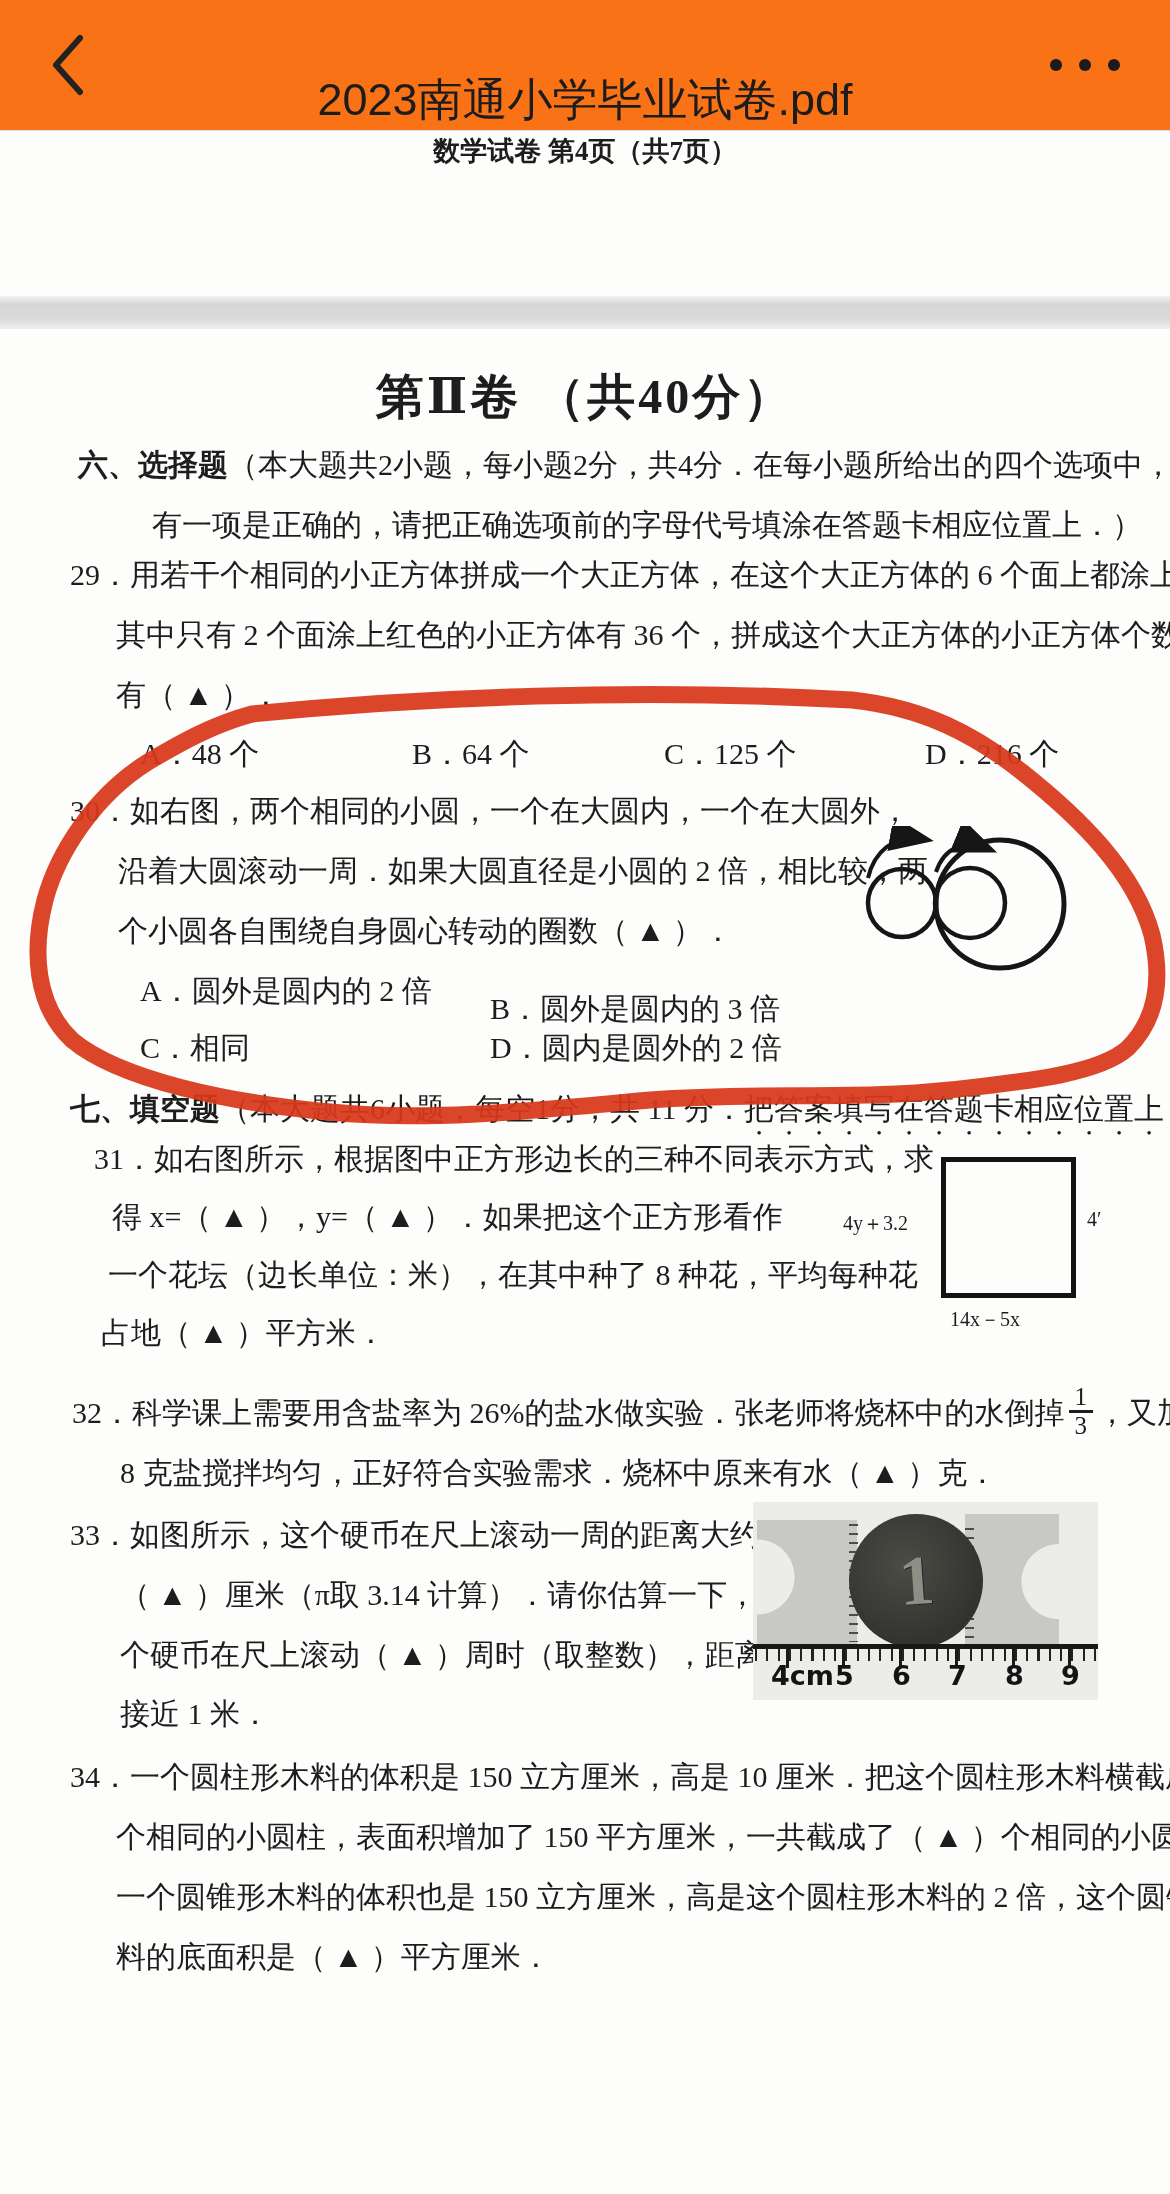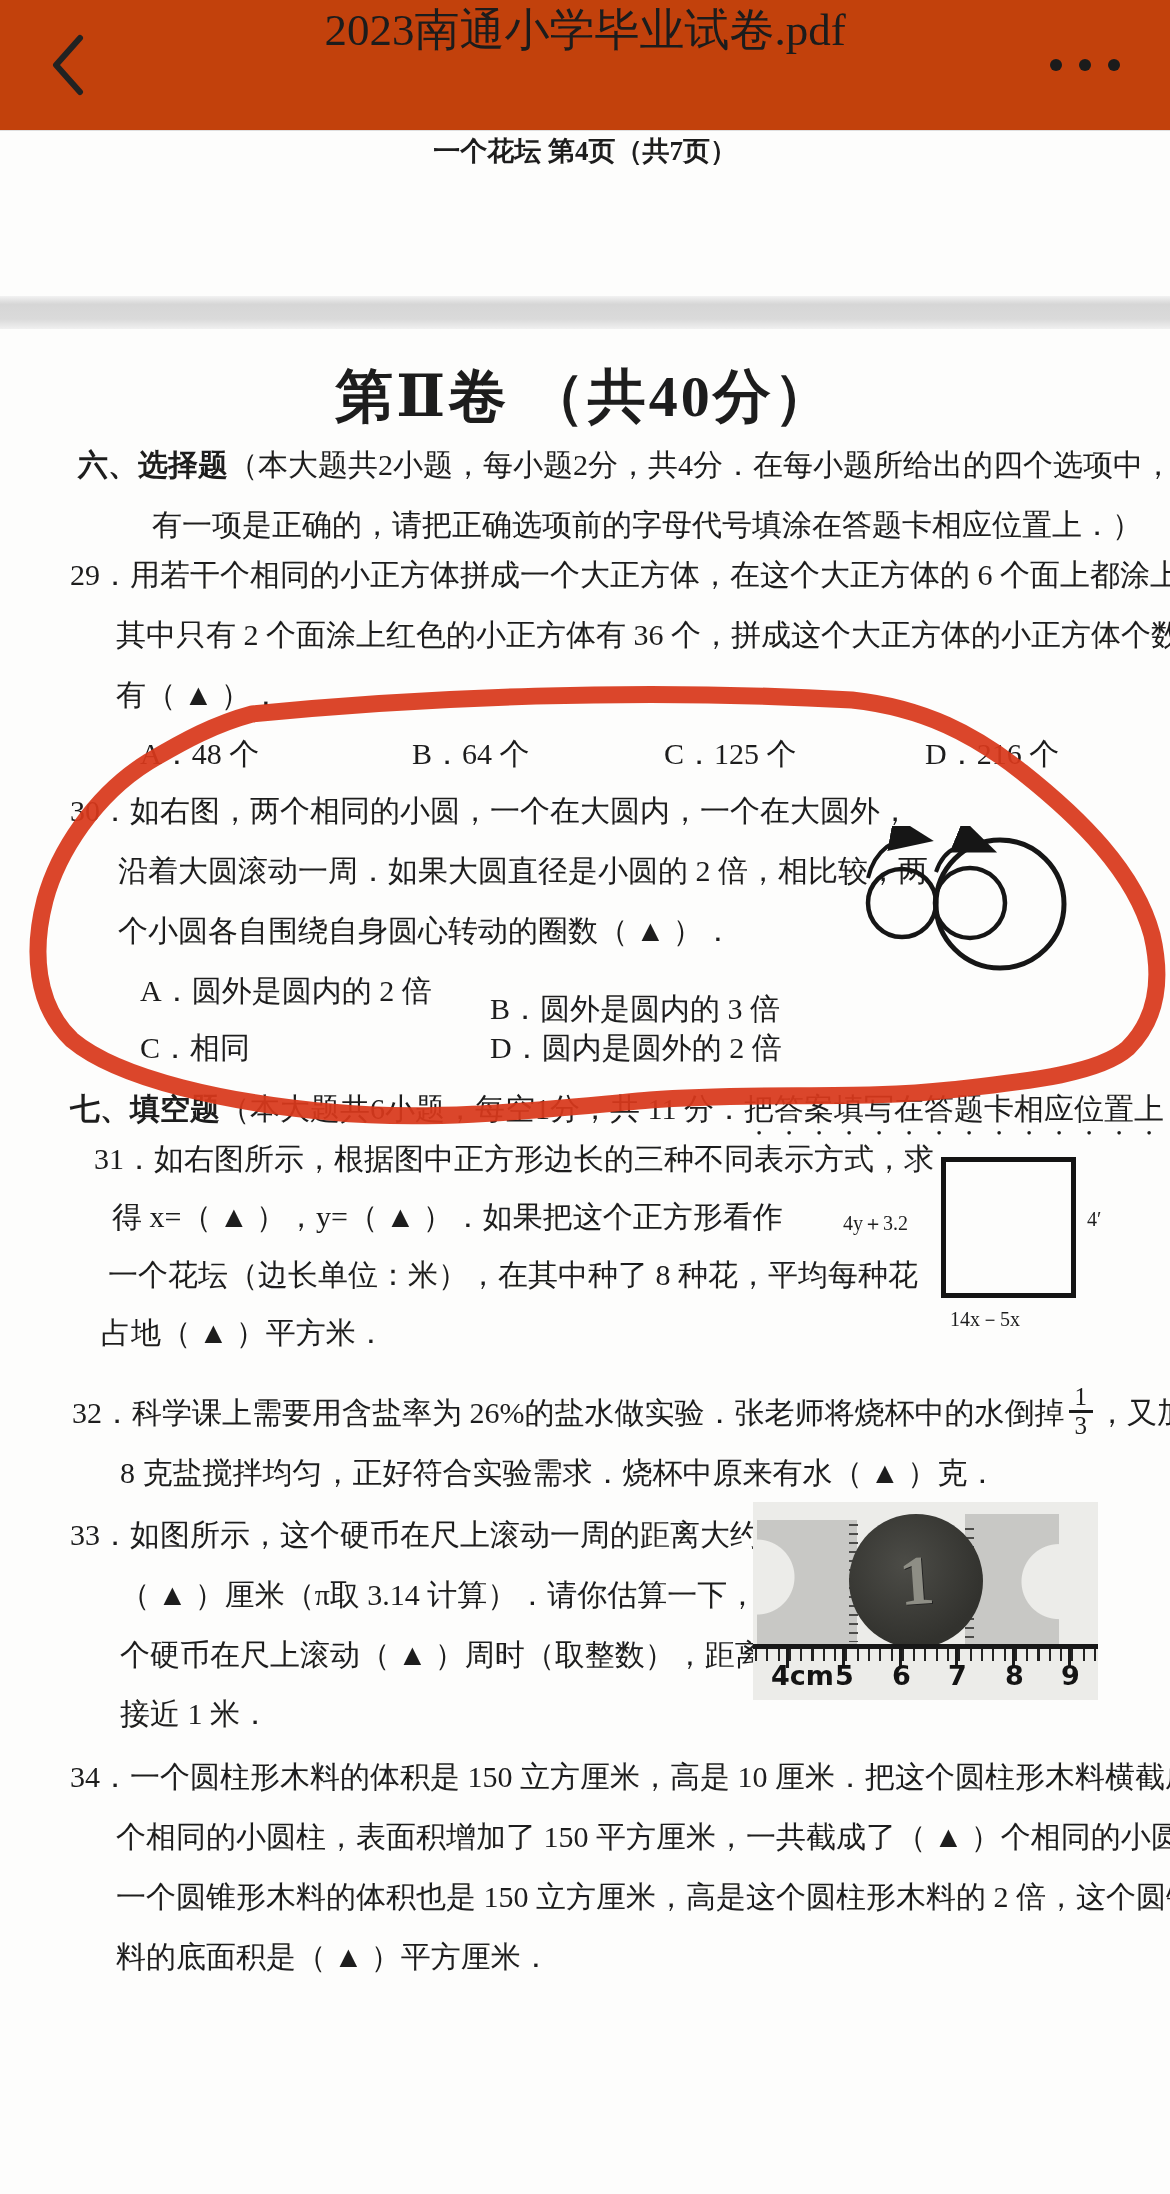--- a/index.html
+++ b/index.html
@@ -1,32 +1,32 @@
 <!DOCTYPE html>
 <html><head>
 <meta charset="utf-8">
 <style>
   html,body{margin:0;padding:0;background:#ffffff;}
   .screen{position:relative;width:1170px;height:2194px;background:#fdfdfc;overflow:hidden;
           font-family:"Liberation Serif","DejaVu Serif",serif;color:#1d1d1d;}
   
-  .appbar{position:absolute;left:0;top:0;width:1170px;height:130px;background:#c2410c;
-          border-bottom:1px solid #e0e0e0;display:flex;align-items:flex-start;justify-content:center;
-          font-family:Liberation Serif, serif;}
+  .appbar{position:absolute;left:0;top:0;width:1170px;height:130px;background:#f97316;
+          border-bottom:1px solid #e0e0e0;display:flex;align-items:flex-end;justify-content:center;
+          font-family:Liberation Sans, sans-serif;}
   .appbar-title{font-size:45px;font-weight:500;color:#1c1c1c;letter-spacing:0px;}
   .back-btn{position:absolute;left:48px;top:34px;width:40px;height:62px;cursor:pointer;}
   .more-btn{position:absolute;right:50px;top:48px;width:70px;height:34px;display:flex;
             align-items:center;justify-content:space-between;cursor:pointer;}
   .dot{width:12px;height:12px;border-radius:50%;background:#1b1b1b;}
   
   .ln{position:absolute;white-space:nowrap;font-size:30px;line-height:38px;color:#1d1d1d;}
   .b{font-weight:bold;}
   .center{left:0;width:1170px;text-align:center;}
   .pgnum{font-size:27px;font-weight:bold;}
-  .part-title{font-size:58px;font-weight:bold;letter-spacing:3px;}
+  .part-title{font-size:48px;font-weight:bold;letter-spacing:3px;}
   .divider{position:absolute;left:0;top:296px;width:1170px;height:33px;
            background:linear-gradient(#f2f2f2,#d6d6d6 25%,#dadada 70%,#f0f0f0);}
   .emph{text-emphasis:filled dot;text-emphasis-position:under right;
         -webkit-text-emphasis:filled dot;-webkit-text-emphasis-position:under;}
   
   .frac{display:inline-block;vertical-align:middle;transform:translateY(-4px);
         text-align:center;font-size:25px;line-height:1.05;margin:0 4px;}
   .frac .den{border-top:3px solid #1d1d1d;padding:0 6px;}
   
   .square{position:absolute;left:941px;top:1157px;width:125px;height:131px;border:5px solid #141414;}
@@ -66,21 +66,21 @@
       </svg>
     </div>
     <div class="appbar-title">2023南通小学毕业试卷.pdf</div>
     <div class="more-btn">
       <span class="dot"></span>
       <span class="dot"></span>
       <span class="dot"></span>
     </div>
   </div>
 
-  <div class="ln center pgnum" style="top:132px;">一个花坛 第4页（共7页）</div>
+  <div class="ln center pgnum" style="top:132px;">数学试卷 第4页（共7页）</div>
 
   <div class="divider"></div>
 
   <div class="ln center part-title" style="top:378px;">第Ⅱ卷 （共40分）</div>
 
   <div class="ln" style="left:78px;top:446px;">
     <span class="b">六、选择题</span><span>（本大题共2小题，每小题2分，共4分．在每小题所给出的四个选项中，只</span>
   </div>
   <div class="ln" style="left:152px;top:506px;">有一项是正确的，请把正确选项前的字母代号填涂在答题卡相应位置上．）</div>
 

